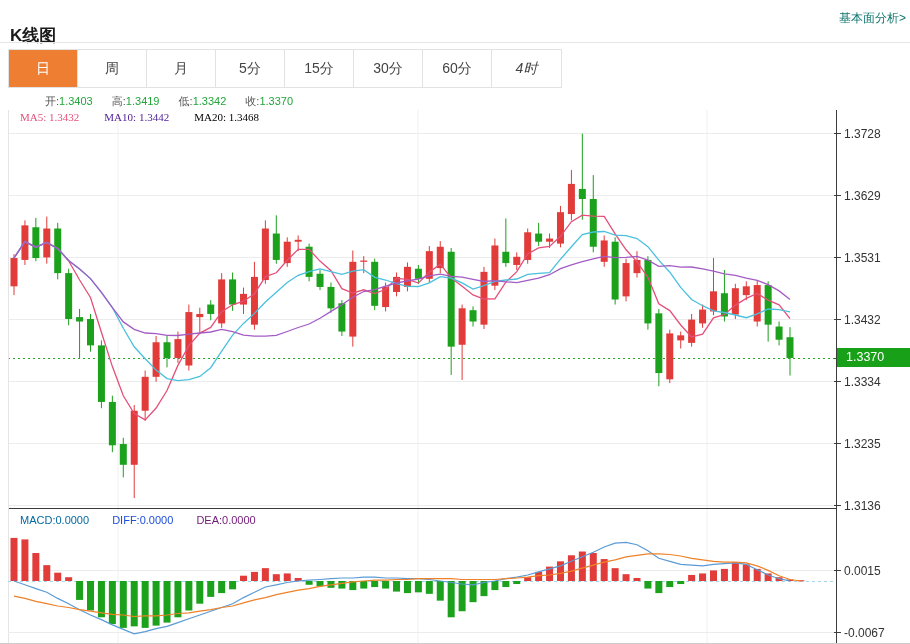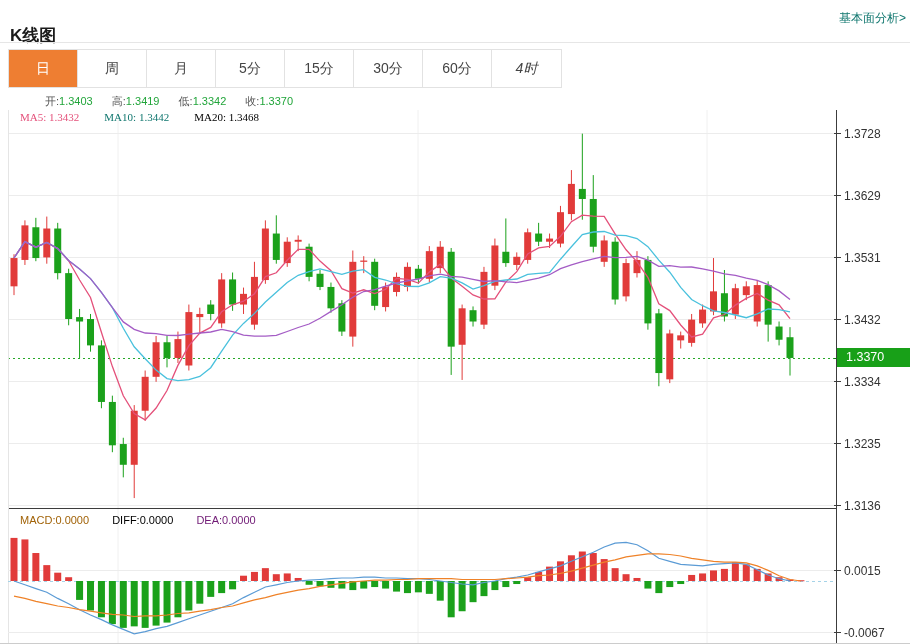--- a/index.html
+++ b/index.html
@@ -318,23 +318,23 @@
 
 <div id="ohlc-row" class="inforow">
   <span class="grp"><span class="lab">开:</span><span class="val">1.3403</span></span>
   <span class="grp"><span class="lab">高:</span><span class="val">1.3419</span></span>
   <span class="grp"><span class="lab">低:</span><span class="val">1.3342</span></span>
   <span class="grp"><span class="lab">收:</span><span class="val">1.3370</span></span>
 </div>
 
 <div id="ma-row" class="inforow">
   <span class="grp" style="color:#e4507a"><span>MA5:</span> <span>1.3432</span></span>
-  <span class="grp" style="color:#0f766e"><span>MA10:</span> <span>1.3442</span></span>
+  <span class="grp" style="color:#4c1d95"><span>MA10:</span> <span>1.3442</span></span>
   <span class="grp" style="color:#000000"><span>MA20:</span> <span>1.3468</span></span>
 </div>
 
 <div id="macd-row" class="inforow">
-  <span class="grp" style="color:#a16207"><span>MACD:</span><span>0.0000</span></span>
-  <span class="grp" style="color:#000000"><span>DIFF:</span><span>0.0000</span></span>
+  <span class="grp" style="color:#0369a1"><span>MACD:</span><span>0.0000</span></span>
+  <span class="grp" style="color:#1d4ed8"><span>DIFF:</span><span>0.0000</span></span>
   <span class="grp" style="color:#701a75"><span>DEA:</span><span>0.0000</span></span>
 </div>
 
 <div id="price-badge">1.3370</div>
 
 </body></html>

